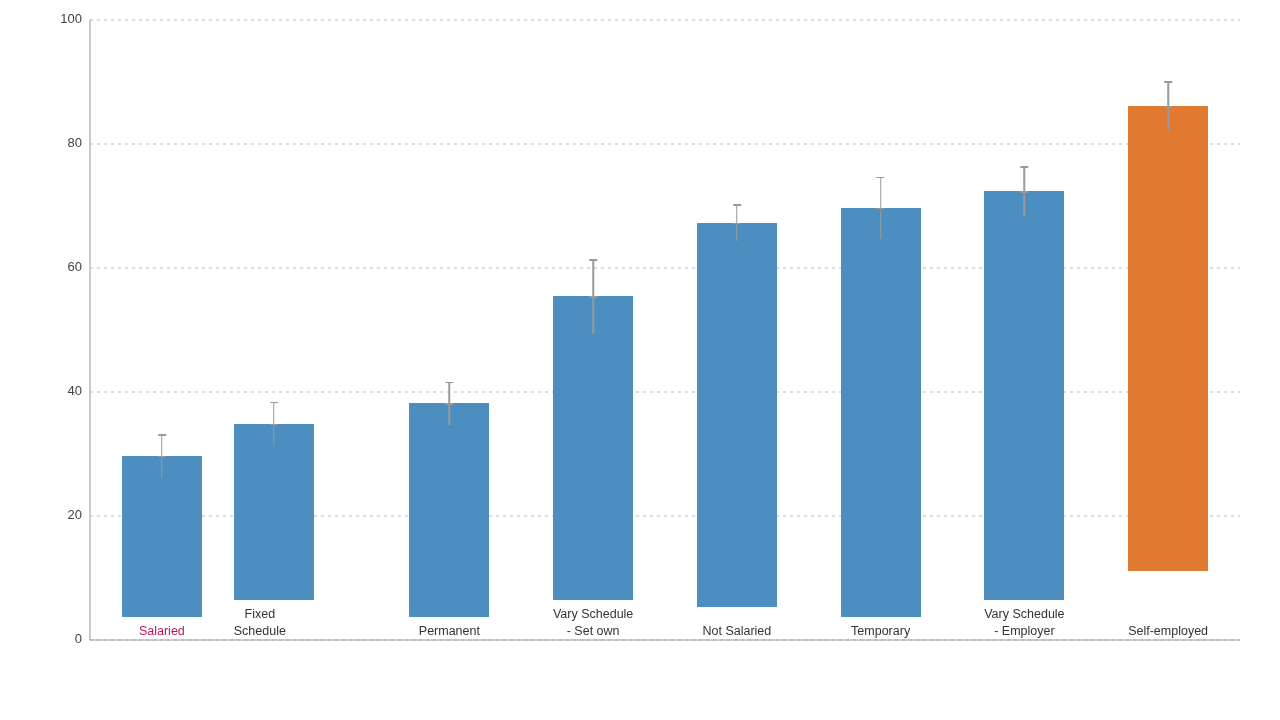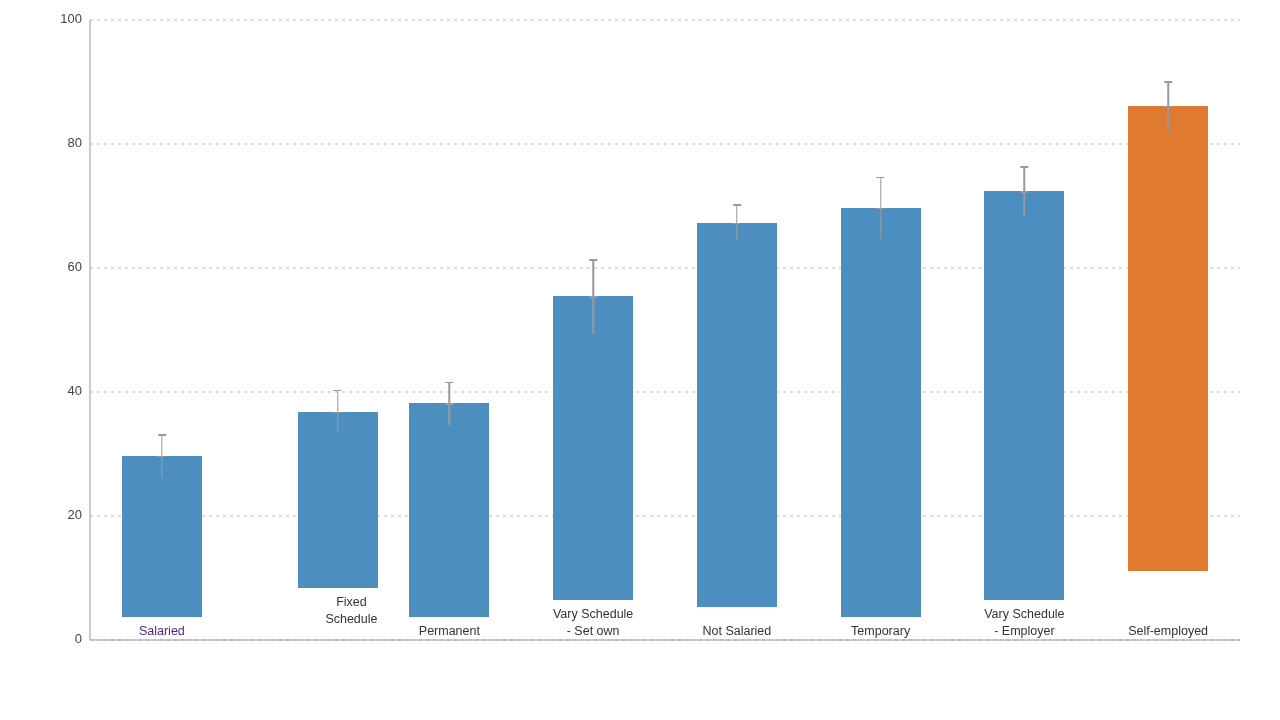--- a/index.html
+++ b/index.html
@@ -83,23 +83,23 @@
         <div class="bar-group" style="flex: 1 1 0%; display: flex; flex-direction: column; align-items: center; justify-content: flex-end; height: 100%; padding-bottom: 0px;">
           <div style="position: relative; display: flex; flex-direction: column; align-items: center; width: 80px;">
             <div style="width: 80px; height: 161.2px; background-color: rgb(77, 142, 192); position: relative;">
               <div style="position: absolute; top: -21.7px; left: 50%; transform: translateX(-50%); display: flex; flex-direction: column; align-items: center; width: 1.5px;">
                 <div style="width: 8px; height: 1.5px; background-color: rgb(153, 153, 153);"></div>
                 <div style="width: 1.5px; height: 43.4px; background-color: rgb(153, 153, 153); position: absolute; top: 0px; left: 0px;"></div>
                 <div style="width: 8px; height: 1.5px; background-color: rgb(153, 153, 153); position: absolute; bottom: -21.7px; left: -3.5px;"></div>
               </div>
             </div>
           </div>
-          <div class="bar-label" style="text-align: center; font-size: 12.5px; color: #4c1d95; line-height: 1.35; white-space: pre-line;">Salaried</div>
+          <div class="bar-label" style="text-align: center; font-size: 12.5px; color: #be185d; line-height: 1.35; white-space: pre-line;">Salaried</div>
         </div>
-        <div class="bar-group" style="flex: 1 1 0%; display: flex; flex-direction: column; align-items: flex-end; justify-content: flex-end; height: 100%; padding-bottom: 12px;">
+        <div class="bar-group" style="flex: 1 1 0%; display: flex; flex-direction: column; align-items: flex-start; justify-content: flex-end; height: 100%; padding-bottom: 0px;">
           <div style="position: relative; display: flex; flex-direction: column; align-items: center; width: 80px;">
             <div style="width: 80px; height: 176.7px; background-color: rgb(77, 142, 192); position: relative;">
               <div style="position: absolute; top: -21.7px; left: 50%; transform: translateX(-50%); display: flex; flex-direction: column; align-items: center; width: 1.5px;">
                 <div style="width: 8px; height: 1.5px; background-color: rgb(153, 153, 153);"></div>
                 <div style="width: 1.5px; height: 43.4px; background-color: rgb(153, 153, 153); position: absolute; top: 0px; left: 0px;"></div>
                 <div style="width: 8px; height: 1.5px; background-color: rgb(153, 153, 153); position: absolute; bottom: -21.7px; left: -3.5px;"></div>
               </div>
             </div>
           </div>
           <div class="bar-label" style="text-align: center; font-size: 12.5px; color: rgb(51, 51, 51); margin-top: 6px; line-height: 1.35; white-space: pre-line;">Fixed

